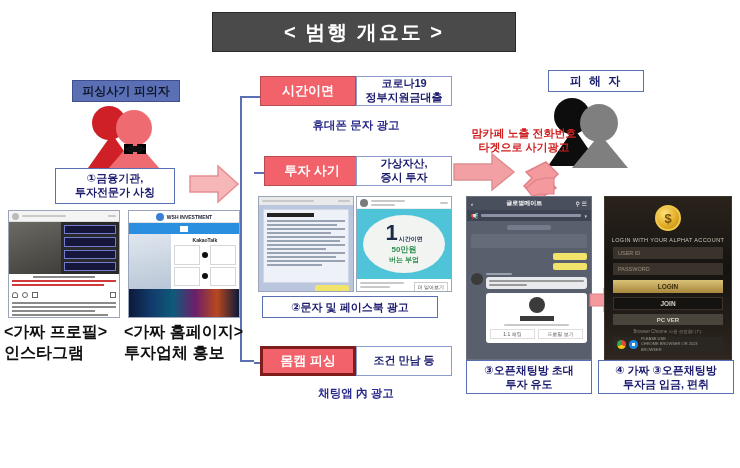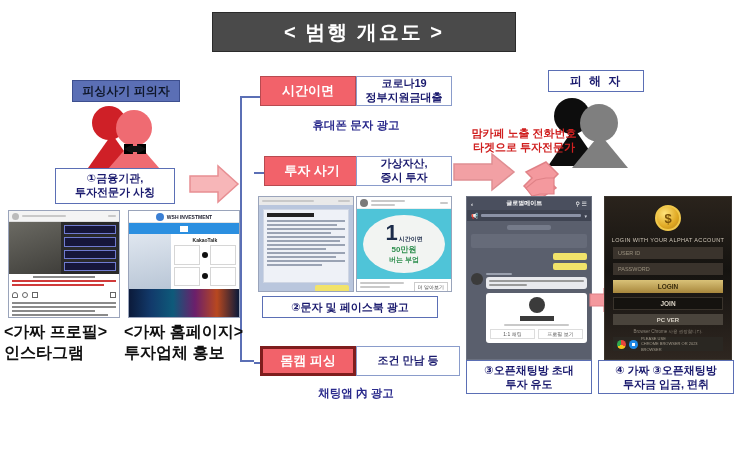--- a/index.html
+++ b/index.html
@@ -293,21 +293,21 @@
   <span>투자 사기</span>
 </div>
 <div class="row-detail white-box" style="left:356px; top:156px; width:96px; height:30px;">
   <span style="white-space:pre-line;">가상자산,
 증시 투자</span>
 </div>
 
 <div class="row-label" style="left:260px; top:346px; width:96px; background:#f2626a; border:3px solid #7f1d1d; display:flex; align-items:center; justify-content:center; color:#fff; font-size:13px; font-weight:bold;">
   <span>몸캠 피싱</span>
 </div>
-<div class="row-detail white-box" style="left:356px; top:346px; width:104px; height:30px;">
+<div class="row-detail white-box" style="left:356px; top:346px; width:96px; height:30px;">
   <span style="white-space:pre-line;">조건 만남 등</span>
 </div>
 <div class="row-sub" style="left:256px; top:386px;">
   <span>채팅앱 內 광고</span>
 </div>
 
 <div class="shot" style="left:8px; top:210px; width:112px; height:108px;">
   <div class="ig-header">
     <div class="ig-dot"></div>
     <div class="ig-line" style="width:44px;"></div>
@@ -434,21 +434,21 @@
 
 <div class="person-figure" style="left:548px; top:98px; width:96px; height:70px;">
   <div class="head-back" style="left:6px; top:0px; width:36px; height:36px; background:#0d0d0d;"></div>
   <div class="body-back" style="left:0px; top:30px; border-width:0 26px 38px 26px; border-bottom-color:#0d0d0d;"></div>
   <div class="head-front" style="left:32px; top:6px; width:38px; height:38px; background:#7f7f7f;"></div>
   <div class="body-front" style="left:24px; top:36px; border-width:0 28px 34px 28px; border-bottom-color:#7f7f7f;"></div>
 </div>
 
 <div class="victim-note">
   <span style="white-space:pre-line;">맘카페 노출 전화번호
-타겟으로 투자전문가</span>
+타겟으로 사기광고</span>
 </div>
 
 <svg class="arrow-right" style="left:452px; top:152px;" width="64" height="40" viewBox="0 0 64 40">
   <polygon points="2,12 40,12 40,2 62,20 40,38 40,28 2,28" fill="#f2a0a4" stroke="#df8e92" stroke-width="1.5"></polygon>
 </svg>
 
 <svg class="arrow-right" style="left:516px; top:160px;" width="44" height="46" viewBox="0 0 44 46">
   <polygon points="30,2 42,14 34,22 40,28 22,40 8,26 16,18 10,12" fill="#f4999e" stroke="#e08287" stroke-width="1.5"></polygon>
 </svg>
 

